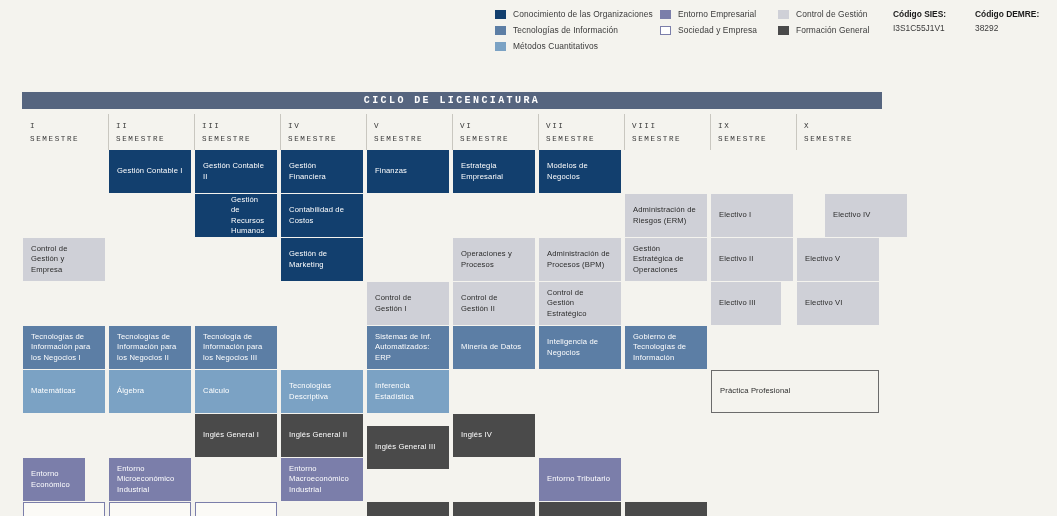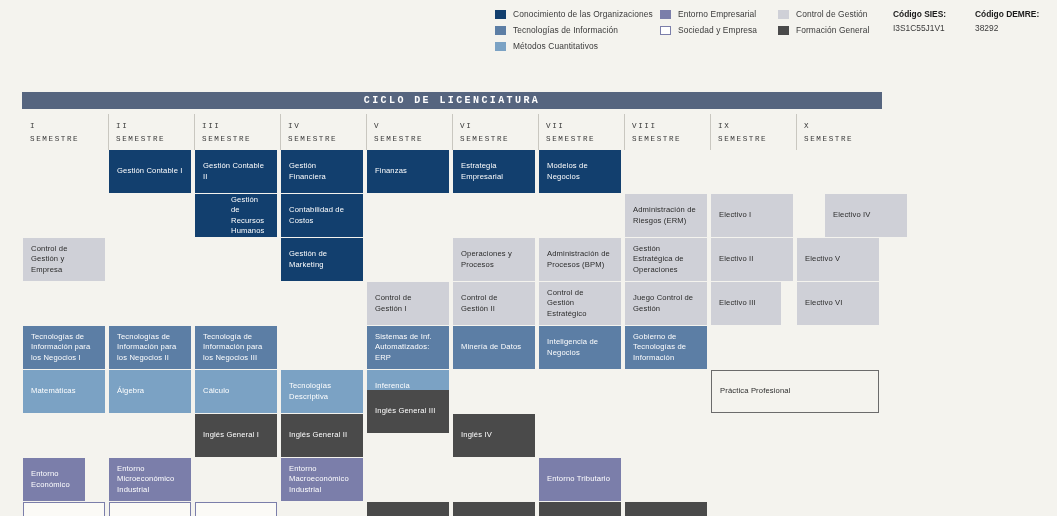--- a/index.html
+++ b/index.html
@@ -227,23 +227,20 @@
     </div>
     <div class="cell c-control" style="left: 367px; top: 282px; width: 82px; height: 43px;">
       <span>Control de Gestión I</span>
     </div>
     <div class="cell c-control" style="left: 453px; top: 282px; width: 82px; height: 43px;">
       <span>Control de Gestión II</span>
     </div>
     <div class="cell c-control" style="left: 539px; top: 282px; width: 82px; height: 43px;">
       <span>Control de Gestión Estratégico</span>
     </div>
-    <div class="cell c-control" style="left: 625px; top: 282px; width: 82px; height: 43px;">
-      <span>Juego Control de Gestión</span>
-    </div>
     <div class="cell c-control" style="left: 711px; top: 282px; width: 70px; height: 43px;">
       <span>Electivo III</span>
     </div>
     <div class="cell c-control" style="left: 797px; top: 282px; width: 82px; height: 43px;">
       <span>Electivo VI</span>
     </div>
     <div class="cell c-tecno" style="left: 23px; top: 326px; width: 82px; height: 43px;">
       <span>Tecnologías de Información para los Negocios I</span>
     </div>
     <div class="cell c-tecno" style="left: 109px; top: 326px; width: 82px; height: 43px;">
@@ -278,21 +275,21 @@
     </div>
     <div class="cell c-metod" style="left: 367px; top: 370px; width: 82px; height: 43px;">
       <span>Inferencia Estadística</span>
     </div>
     <div class="cell c-general" style="left: 195px; top: 414px; width: 82px; height: 43px;">
       <span>Inglés General I</span>
     </div>
     <div class="cell c-general" style="left: 281px; top: 414px; width: 82px; height: 43px;">
       <span>Inglés General II</span>
     </div>
-    <div class="cell c-general" style="left: 367px; top: 390px; width: 82px; height: 43px;">
+    <div class="cell c-general" style="left: 367px; top: 426px; width: 82px; height: 43px;">
       <span>Inglés General III</span>
     </div>
     <div class="cell c-general" style="left: 453px; top: 414px; width: 82px; height: 43px;">
       <span>Inglés IV</span>
     </div>
     <div class="cell c-entorno" style="left: 23px; top: 458px; width: 62px; height: 43px; justify-content: flex-end;">
       <span>Entorno Económico</span>
     </div>
     <div class="cell c-entorno" style="left: 109px; top: 458px; width: 82px; height: 43px;">
       <span>Entorno Microeconómico Industrial</span>

